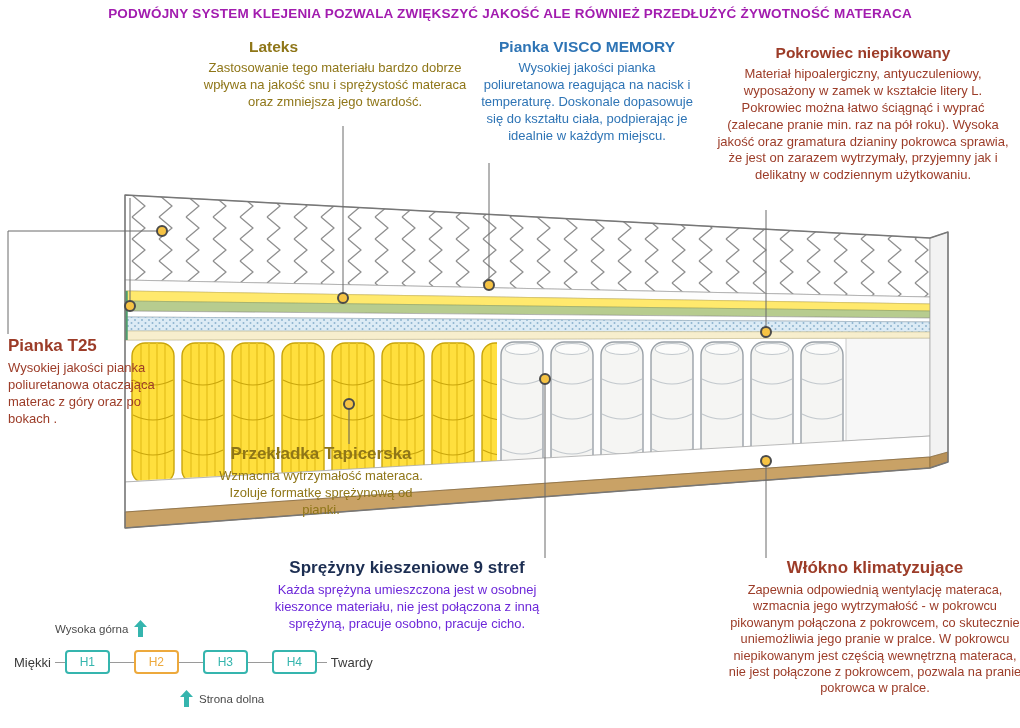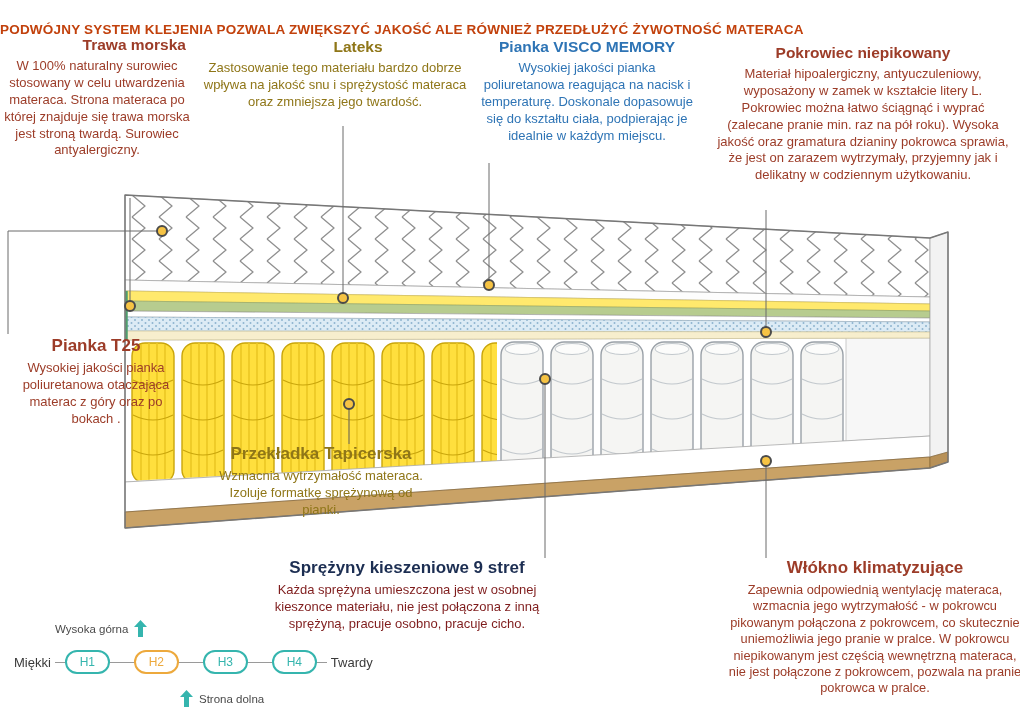--- a/index.html
+++ b/index.html
@@ -1,25 +1,25 @@
 <!DOCTYPE html>
 <html><head>
 <meta charset="utf-8">
 <style>
   html,body{margin:0;padding:0;background:#ffffff;}
   .page{position:relative;width:1020px;height:728px;overflow:hidden;background:#ffffff;
         font-family:"Liberation Sans","DejaVu Sans",sans-serif;}
-  .banner{position:absolute;top:22px;left:0;right:0;text-align:left;
-          font-weight:700;font-size:13.5px;letter-spacing:.2px;color:#c2410c;}
+  .banner{position:absolute;top:6px;left:0;right:0;text-align:center;
+          font-weight:700;font-size:13.5px;letter-spacing:.2px;color:#a21caf;}
   svg.art{position:absolute;left:0;top:0;z-index:0;}
   .co{position:absolute;z-index:1;}
   .co .t{font-weight:700;font-size:15.5px;}
   .co .b{margin-top:4px;font-size:13px;line-height:1.3;}
-  .red{color:#9c3c28}.olive{color:#8f7618}.blue{color:#2e74b5}.navy{color:#1c2e52}.ink{color:#7f1d1d}
-  .ac{text-align:center}.ar{text-align:right}.al{text-align:center}
+  .red{color:#9c3c28}.olive{color:#8f7618}.blue{color:#2e74b5}.navy{color:#1c2e52}.ink{color:#6d28d9}
+  .ac{text-align:center}.ar{text-align:right}.al{text-align:left}
   #co-trawa{left:4px;top:36px;width:186px}
   #co-trawa .t{padding-right:4px}
   #co-lateks{left:203px;top:38px;width:264px}
   #co-lateks .t{padding-left:46px}
   #co-visco{left:480px;top:38px;width:214px}
   #co-pokrowiec{left:716px;top:44px;width:294px}
   #co-t25{left:8px;top:336px;width:176px}
   #co-przekladka{left:212px;top:444px;width:218px}
   #co-sprezyny{left:248px;top:558px;width:318px}
   #co-wlokno{left:728px;top:558px;width:294px}
@@ -27,21 +27,21 @@
   #co-wlokno .b{font-size:12.8px;line-height:1.28}
   #co-sprezyny .spec{font-size:13px;margin-top:2px;text-align:center}
   .side-ind{position:absolute;z-index:1;display:flex;align-items:center;gap:6px;
             font-size:11.5px;color:#4a4a4a;}
   #side-top{left:55px;top:620px;}
   #side-bottom{left:180px;top:690px;}
   .scale{position:absolute;left:14px;top:650px;z-index:1;display:flex;align-items:center;gap:10px;}
   .scale .endlab{font-size:13px;color:#3a3a3a;}
   .track{position:relative;display:flex;align-items:center;gap:24px;padding:0 4px;}
   .track-line{position:absolute;left:-6px;right:-6px;top:50%;height:1px;background:#9a9a9a;}
-  .hbox{position:relative;width:41px;height:20px;background:#fff;border:2px solid;border-radius:12px;
+  .hbox{position:relative;width:41px;height:20px;background:#fff;border:2px solid;border-radius:4px;
         display:flex;align-items:center;justify-content:center;font-size:12px;}
   .hbox.teal{border-color:#35b5ae;color:#35b5ae;}
   .hbox.orange{border-color:#eda93c;color:#eda93c;}
 </style>
 </head>
 <body>
 
 <div class="page">
 
   <div class="banner">PODWÓJNY SYSTEM KLEJENIA POZWALA ZWIĘKSZYĆ JAKOŚĆ ALE RÓWNIEŻ PRZEDŁUŻYĆ ŻYWOTNOŚĆ MATERACA</div>
@@ -109,24 +109,20 @@
       <circle cx="162" cy="231" r="5"></circle>
       <circle cx="343" cy="298" r="5"></circle>
       <circle cx="489" cy="285" r="5"></circle>
       <circle cx="766" cy="332" r="5"></circle>
       <circle cx="349" cy="404" r="5"></circle>
       <circle cx="545" cy="379" r="5"></circle>
       <circle cx="766" cy="461" r="5"></circle>
     </g>
   </svg>
 
-  <div class="co" id="co-trawa">
-    <div class="t red ar">Trawa morska</div>
-    <div class="b red ac">W 100% naturalny surowiec stosowany w celu utwardzenia materaca. Strona materaca po której znajduje się trawa morska jest stroną twardą. Surowiec antyalergiczny.</div>
-  </div>
 
   <div class="co" id="co-lateks">
     <div class="t olive al">Lateks</div>
     <div class="b olive ac">Zastosowanie tego materiału bardzo dobrze wpływa na jakość snu i sprężystość materaca oraz zmniejsza jego twardość.</div>
   </div>
 
   <div class="co" id="co-visco">
     <div class="t blue ac">Pianka VISCO MEMORY</div>
     <div class="b blue ac">Wysokiej jakości pianka poliuretanowa reagująca na nacisk i temperaturę. Doskonale dopasowuje się do kształtu ciała, podpierając je idealnie w każdym miejscu.</div>
   </div>

